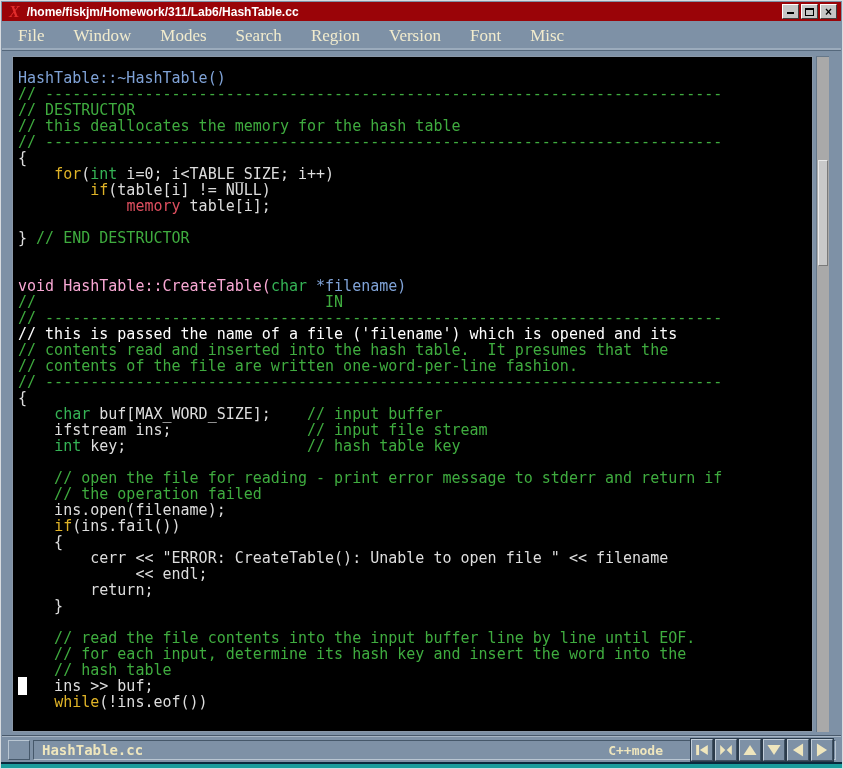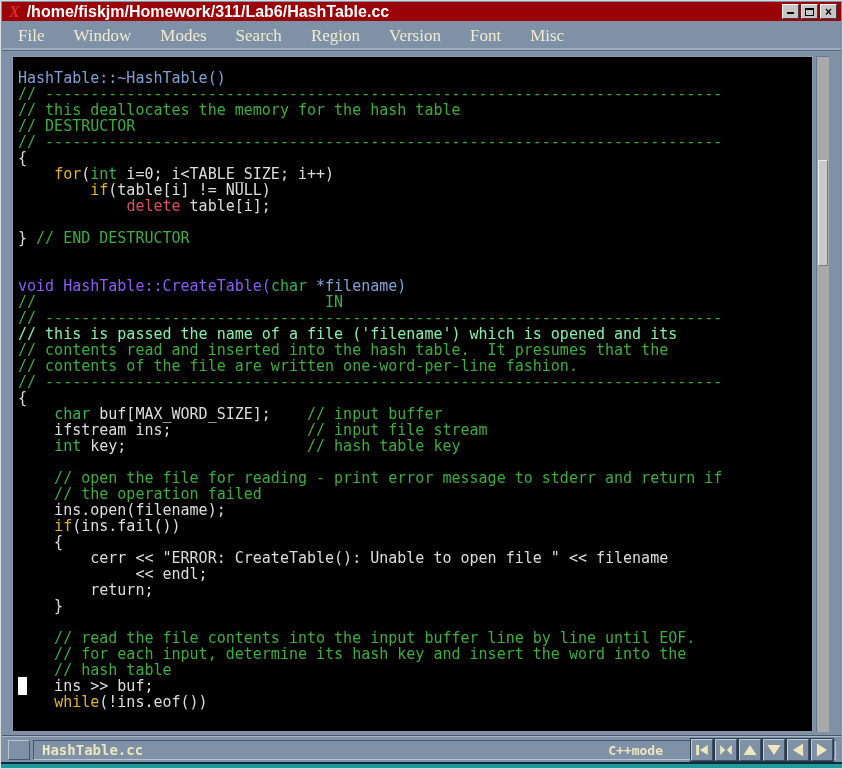--- a/index.html
+++ b/index.html
@@ -20,21 +20,21 @@
     position: absolute; left: 2px; top: 2px; right: 2px; height: 19px;
     background: #9A0408;
     display: flex; align-items: center;
   }
   .x-logo {
     margin-left: 7px;
     color: #E22C2C; font-family: "Liberation Serif", serif;
     font-weight: bold; font-style: italic; font-size: 16px; line-height: 16px;
   }
   .win-title {
-    margin-left: 7px; color: #FFFFFF; font-weight: bold; font-size: 16px;
+    margin-left: 7px; color: #FFFFFF; font-weight: bold; font-size: 12px;
     letter-spacing: 0px; white-space: nowrap;
   }
   .win-btns { margin-left: auto; margin-right: 4px; display: flex; gap: 2px; }
   .win-btn {
     width: 17px; height: 15px; background: #C6C6C6;
     border-top: 1px solid #FFFFFF; border-left: 1px solid #FFFFFF;
     border-right: 1px solid #404040; border-bottom: 1px solid #404040;
     display: flex; align-items: center; justify-content: center;
     position: relative;
   }
@@ -159,35 +159,35 @@
     <span class="menu-item">Region</span>
     <span class="menu-item">Version</span>
     <span class="menu-item">Font</span>
     <span class="menu-item">Misc</span>
   </div>
 
 <div class="editor">
   <div class="code">
       <div class="code-line"><span style="color: rgb(127, 162, 214);">HashTable::~HashTable()</span></div>
       <div class="code-line"><span style="color: rgb(63, 172, 63);">// ---------------------------------------------------------------------------</span></div>
+      <div class="code-line"><span style="color: rgb(63, 172, 63);">// DESTRUCTOR</span></div>
       <div class="code-line"><span style="color: rgb(63, 172, 63);">// this deallocates the memory for the hash table</span></div>
-      <div class="code-line"><span style="color: rgb(63, 172, 63);">// DESTRUCTOR</span></div>
       <div class="code-line"><span style="color: rgb(63, 172, 63);">// ---------------------------------------------------------------------------</span></div>
       <div class="code-line"><span style="color: rgb(221, 221, 221);">{</span></div>
       <div class="code-line"><span style="color: rgb(221, 221, 221);">    </span><span style="color: rgb(223, 179, 39);">for</span><span style="color: rgb(221, 221, 221);">(</span><span style="color: rgb(53, 179, 85);">int</span><span style="color: rgb(221, 221, 221);"> i=0; i&lt;TABLE_SIZE; i++)</span></div>
       <div class="code-line"><span style="color: rgb(221, 221, 221);">        </span><span style="color: rgb(223, 179, 39);">if</span><span style="color: rgb(221, 221, 221);">(table[i] != NULL)</span></div>
-      <div class="code-line"><span style="color: rgb(221, 221, 221);">            </span><span style="color: rgb(223, 79, 95);">delete</span><span style="color: rgb(221, 221, 221);"> table[i];</span></div>
+      <div class="code-line"><span style="color: rgb(221, 221, 221);">            </span><span style="color: rgb(223, 79, 95);">memory</span><span style="color: rgb(221, 221, 221);"> table[i];</span></div>
       <div class="code-line">&nbsp;</div>
       <div class="code-line"><span style="color: rgb(221, 221, 221);">} </span><span style="color: rgb(63, 172, 63); text-align: right;">// END DESTRUCTOR</span></div>
       <div class="code-line">&nbsp;</div>
       <div class="code-line">&nbsp;</div>
-      <div class="code-line"><span style="color: #8b5cf6;">void HashTable::CreateTable(</span><span style="color: rgb(53, 179, 85);">char</span><span style="color: rgb(127, 162, 214);"> *filename)</span></div>
+      <div class="code-line"><span style="color: #f9a8d4;">void HashTable::CreateTable(</span><span style="color: rgb(53, 179, 85);">char</span><span style="color: rgb(127, 162, 214);"> *filename)</span></div>
       <div class="code-line"><span style="color: rgb(63, 172, 63);">//                                IN</span></div>
       <div class="code-line"><span style="color: rgb(63, 172, 63);">// ---------------------------------------------------------------------------</span></div>
-      <div class="code-line"><span style="color: #86efac;">// this is passed the name of a file ('filename') which is opened and its</span></div>
+      <div class="code-line"><span style="color: #ffffff;">// this is passed the name of a file ('filename') which is opened and its</span></div>
       <div class="code-line"><span style="color: rgb(63, 172, 63);">// contents read and inserted into the hash table.  It presumes that the</span></div>
       <div class="code-line"><span style="color: rgb(63, 172, 63);">// contents of the file are written one-word-per-line fashion.</span></div>
       <div class="code-line"><span style="color: rgb(63, 172, 63);">// ---------------------------------------------------------------------------</span></div>
       <div class="code-line"><span style="color: rgb(221, 221, 221);">{</span></div>
       <div class="code-line"><span style="color: rgb(221, 221, 221);">    </span><span style="color: rgb(53, 179, 85);">char</span><span style="color: rgb(221, 221, 221);"> buf[MAX_WORD_SIZE];    </span><span style="color: rgb(63, 172, 63);">// input buffer</span></div>
       <div class="code-line"><span style="color: rgb(221, 221, 221);">    ifstream ins;               </span><span style="color: rgb(63, 172, 63);">// input file stream</span></div>
       <div class="code-line"><span style="color: rgb(221, 221, 221);">    </span><span style="color: rgb(53, 179, 85);">int</span><span style="color: rgb(221, 221, 221);"> key;                    </span><span style="color: rgb(63, 172, 63);">// hash table key</span></div>
       <div class="code-line">&nbsp;</div>
       <div class="code-line"><span style="color: rgb(63, 172, 63);">    // open the file for reading - print error message to stderr and return if</span></div>
       <div class="code-line"><span style="color: rgb(63, 172, 63);">    // the operation failed</span></div>

